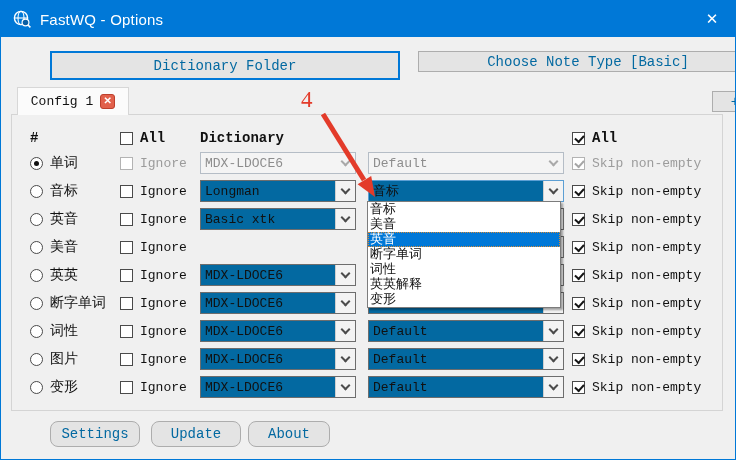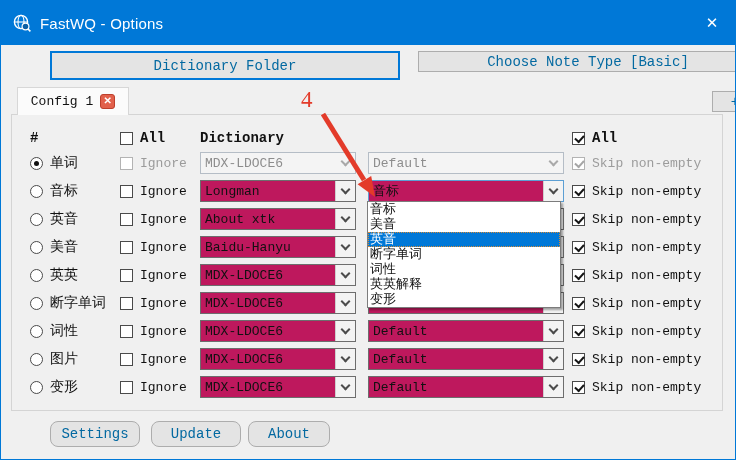--- a/index.html
+++ b/index.html
@@ -4,21 +4,21 @@
 <style>
   html,body{margin:0;padding:0;background:#c8c8c8;}
   .window{
     position:relative;width:736px;height:460px;box-sizing:border-box;
     border:1px solid #0078d7;background:#f0f0f0;overflow:hidden;
     font-family:"Liberation Mono","DejaVu Sans Mono",monospace;
     -webkit-font-smoothing:none;
   }
   
   .titlebar{
-    position:absolute;left:0;top:0;right:0;height:44px;background:#0078d7;
+    position:absolute;left:0;top:0;right:0;height:36px;background:#0078d7;
     display:flex;align-items:center;color:#fff;
     font-family:"Liberation Sans","DejaVu Sans",sans-serif;
   }
   .titlebar .app-icon{margin-left:11px;width:20px;height:20px;flex:0 0 auto;}
   .titlebar .title{margin-left:8px;font-size:15px;letter-spacing:.2px;}
   .titlebar .close{
     margin-left:auto;width:46px;height:36px;display:flex;align-items:center;
     justify-content:center;font-size:15px;cursor:default;
   }
   
@@ -66,21 +66,21 @@
   .cb{width:13px;height:13px;box-sizing:border-box;border:1px solid #4a4a4a;background:#fff;
       position:relative;flex:0 0 auto;}
   .cb.checked::after{
     content:"";position:absolute;left:2px;top:2px;width:7px;height:4px;
     border-left:2px solid #151515;border-bottom:2px solid #151515;transform:rotate(-48deg);
   }
   .cb.disabled{border-color:#b3b3b3;}
   .cb.disabled.checked::after{border-left-color:#a6a6a6;border-bottom-color:#a6a6a6;}
   
   .combo{
-    position:relative;height:22px;box-sizing:border-box;border:1px solid #6d6d6d;background:#be185d;
+    position:relative;height:22px;box-sizing:border-box;border:1px solid #6d6d6d;background:#0369a1;
     display:flex;align-items:center;padding-left:4px;font-size:13px;color:#111;width:100%;
     white-space:nowrap;overflow:hidden;
   }
   .combo .arrowbox{
     position:absolute;right:0;top:0;bottom:0;width:19px;display:flex;align-items:center;
     justify-content:center;background:#f3f3f3;border-left:1px solid #cfcfcf;
   }
   .chev{width:7px;height:7px;box-sizing:border-box;border-right:2px solid #4c4c4c;
         border-bottom:2px solid #4c4c4c;transform:rotate(45deg);margin-top:-4px;}
   .combo.disabled{border-color:#b5bdc6;background:#f4f4f4;color:#8d8d8d;}
@@ -224,21 +224,21 @@
         <div class="cell c-num">
             <span class="rb"></span>
           <span class="zhlabel">英音</span>
           </div>
         <div class="cell c-ign">
             <span class="cb"></span>
           <span>Ignore</span>
           </div>
         <div class="cell c-dict">
             <div class="combo">
-          <span>About xtk</span>
+          <span>Basic xtk</span>
           <span class="arrowbox">
                 <span class="chev"></span>
               </span>
             </div>
           </div>
         <div class="cell c-field">
             <div class="combo">
           <span></span>
           <span class="arrowbox">
                 <span class="chev"></span>
@@ -252,28 +252,20 @@
       </div>
 
       <div class="prow" style="top:119px">
         <div class="cell c-num">
             <span class="rb"></span>
           <span class="zhlabel">美音</span>
           </div>
         <div class="cell c-ign">
             <span class="cb"></span>
           <span>Ignore</span>
-          </div>
-        <div class="cell c-dict">
-            <div class="combo">
-          <span>Baidu-Hanyu</span>
-          <span class="arrowbox">
-                <span class="chev"></span>
-              </span>
-            </div>
           </div>
         <div class="cell c-field">
             <div class="combo">
           <span></span>
           <span class="arrowbox">
                 <span class="chev"></span>
               </span>
             </div>
           </div>
         <div class="cell c-skip">

